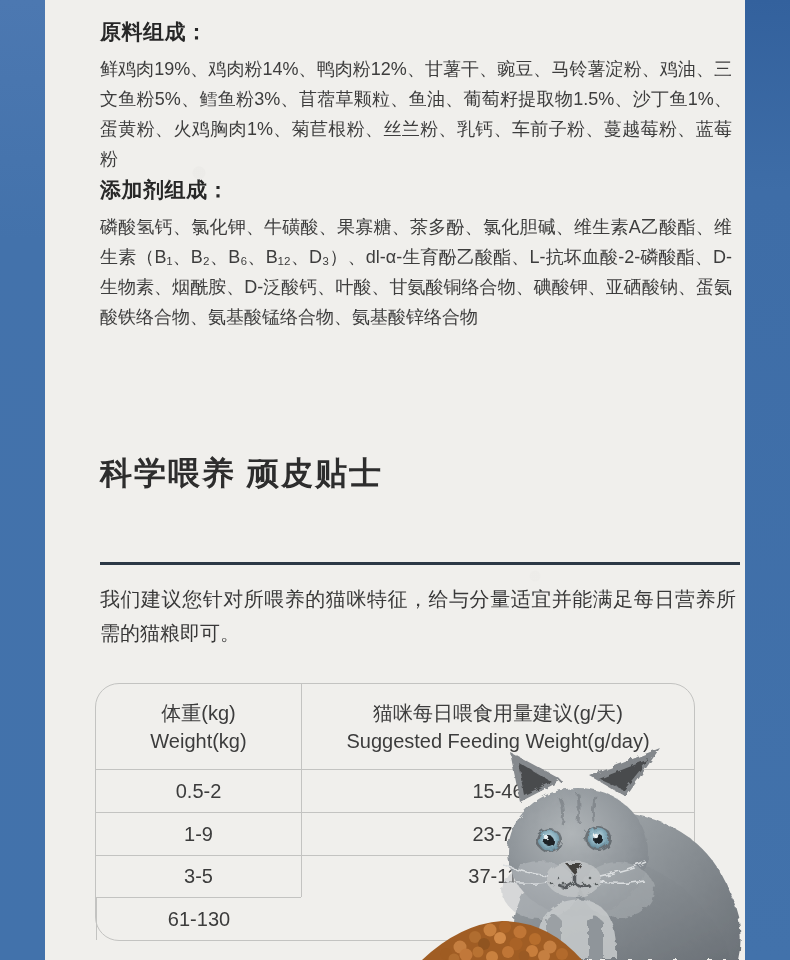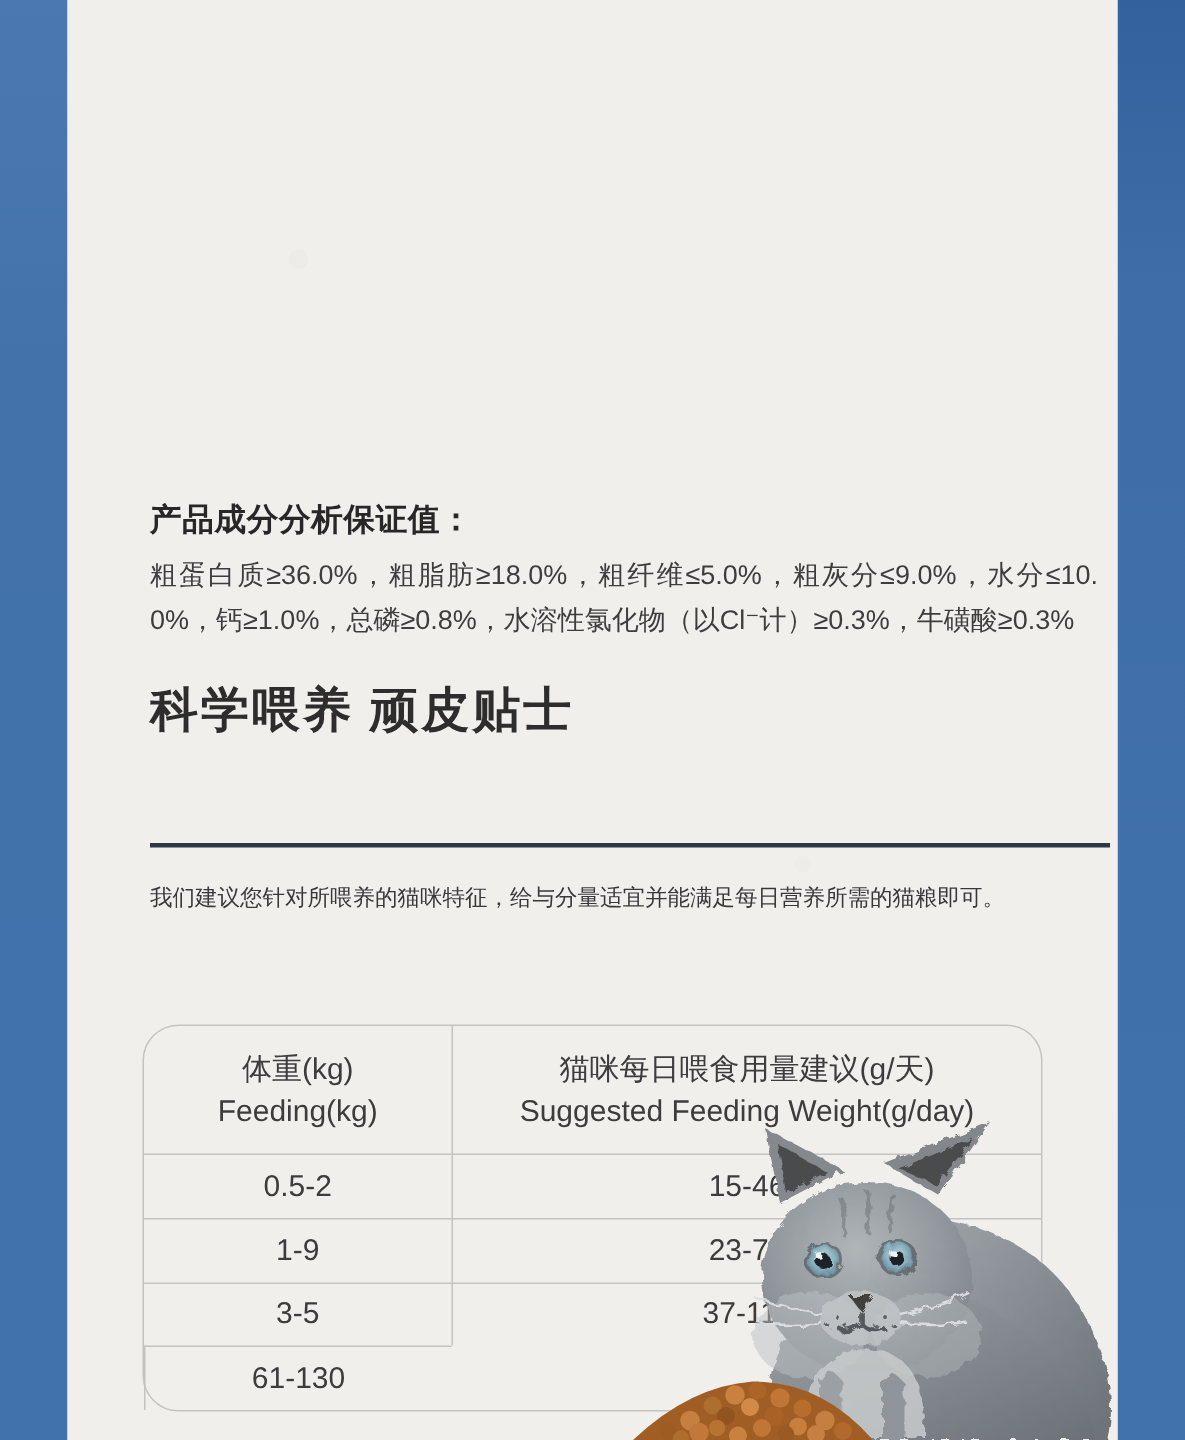--- a/index.html
+++ b/index.html
@@ -40,21 +40,21 @@
   .feeding-subtitle {
     position:absolute; left:57px; top:536px;
     font-size:17px; font-weight:bold; color:#2d2d2d; letter-spacing:4px;
   }
   .divider {
     position:absolute; left:55px; top:562px; width:640px; height:3px;
     background:#2c3845;
   }
   .feeding-intro {
     position:absolute; left:55px; top:582px; width:636px;
-    font-size:15px; line-height:34px; color:#383838; text-align:justify;
+    font-size:20px; line-height:34px; color:#383838; text-align:justify;
   }
 
   .feed-table {
     position:absolute; left:50px; top:683px; width:600px; height:258px;
     border:1.5px solid #c3c3c1; border-radius:24px;
     display:grid;
     grid-template-columns:205px 1fr;
     grid-template-rows:85px repeat(4, 1fr);
   }
   .cell {
@@ -72,35 +72,39 @@
 </style>
 </head>
 <body>
 
 <div class="page">
   <div class="border-strip border-left"></div>
   <div class="border-strip border-right"></div>
 
   <div class="content">
 
-
-
-    <div class="section" id="sec-guarantee">
-      <div class="sec-heading">产品成分分析保证值：</div>
-      <div class="sec-body">粗蛋白质≥36.0%，粗脂肪≥18.0%，粗纤维≤5.0%，粗灰分≤9.0%，水分≤10.0%，钙≥1.0%，总磷≥0.8%，水溶性氯化物（以Cl⁻计）≥0.3%，牛磺酸≥0.3%</div>
-    </div>
+    <div class="section" id="sec-ingredients">
+      <div class="sec-heading">原料组成：</div>
+      <div class="sec-body">鲜鸡肉19%、鸡肉粉14%、鸭肉粉12%、甘薯干、豌豆、马铃薯淀粉、鸡油、三文鱼粉5%、鳕鱼粉3%、苜蓿草颗粒、鱼油、葡萄籽提取物1.5%、沙丁鱼1%、蛋黄粉、火鸡胸肉1%、菊苣根粉、丝兰粉、乳钙、车前子粉、蔓越莓粉、蓝莓粉</div>
+    </div>
+
+    <div class="section" id="sec-additives">
+      <div class="sec-heading">添加剂组成：</div>
+      <div class="sec-body">磷酸氢钙、氯化钾、牛磺酸、果寡糖、茶多酚、氯化胆碱、维生素A乙酸酯、维生素（B₁、B₂、B₆、B₁₂、D₃）、dl-α-生育酚乙酸酯、L-抗坏血酸-2-磷酸酯、D-生物素、烟酰胺、D-泛酸钙、叶酸、甘氨酸铜络合物、碘酸钾、亚硒酸钠、蛋氨酸铁络合物、氨基酸锰络合物、氨基酸锌络合物</div>
+    </div>
+
 
     <div class="feeding-title">科学喂养 顽皮贴士</div>
     <div class="divider"></div>
     <div class="feeding-intro">我们建议您针对所喂养的猫咪特征，给与分量适宜并能满足每日营养所需的猫粮即可。</div>
 
     <div class="feed-table">
       <div class="cell col1 header">
         <span class="cn">体重(kg)</span>
-        <span class="en">Feeding(kg)</span>
+        <span class="en">Weight(kg)</span>
       </div>
       <div class="cell col2 header">
         <span class="cn">猫咪每日喂食用量建议(g/天)</span>
         <span class="en">Suggested Feeding Weight(g/day)</span>
       </div>
 
       <div class="cell col1 data">0.5-2</div>
       <div class="cell col2 data">15-46</div>
 
       <div class="cell col1 data">1-9</div>

